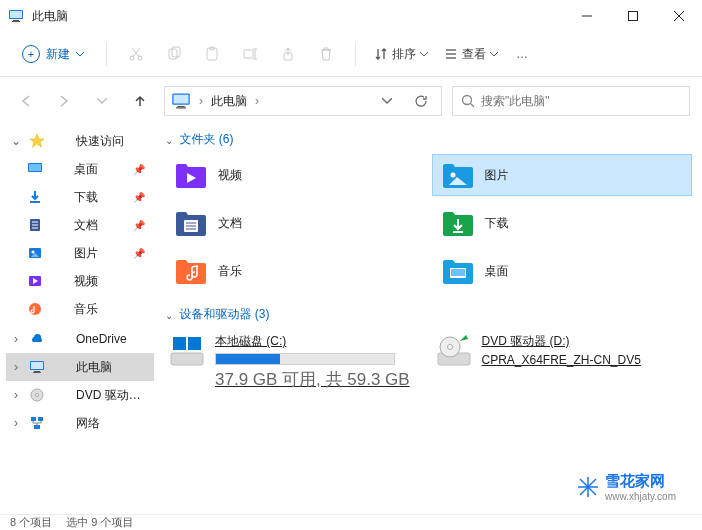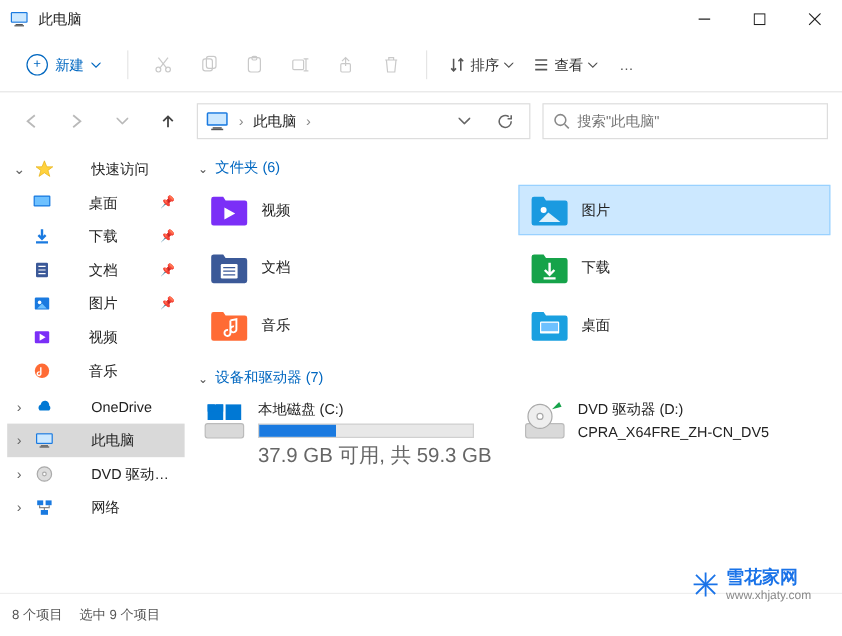--- a/index.html
+++ b/index.html
@@ -38,28 +38,28 @@
 .pin { color: #888; font-size: 10px; margin-right: 4px; }
 .side-group { margin-bottom: 2px; }
 .content { flex: 1; overflow: hidden; padding: 6px 10px 0 10px; }
 .grouphdr { display: flex; align-items: center; gap: 6px; color: #0067c0; font-size: 12px; margin: 4px 0 6px 0; cursor: pointer; }
 .grouphdr .chev { color: #555; font-size: 10px; transform: translateY(1px); }
 .foldergrid { display: grid; grid-template-columns: 1fr 1fr; gap: 6px 6px; margin-bottom: 14px; }
 .folder { display: flex; align-items: center; gap: 10px; padding: 6px 8px; cursor: pointer; height: 42px; border: 1px solid transparent; }
 .folder.selected { background: #cce8ff; border: 1px solid #99d1ff; }
 .folder-icon { width: 34px; height: 34px; }
 .drivegrid { display: grid; grid-template-columns: 1fr 1fr; gap: 6px 6px; }
-.drive { display: flex; gap: 10px; padding: 4px 4px; cursor: pointer; }
+.drive { display: flex; gap: 10px; padding: 4px 4px; cursor: pointer; text-decoration: underline; }
 .drive-icon { width: 36px; height: 36px; flex-shrink: 0; }
 .drive-info { flex: 1; display: flex; flex-direction: column; gap: 3px; }
 .drive-name { font-size: 12px; }
 .drive-bar { width: 180px; height: 12px; background: #e8e8e8; border: 1px solid #d0d0d0; }
 .drive-bar-fill { height: 100%; background: #1a7ae0; }
 .drive-sub { font-size: 17px; color: #666; }
-.statusbar { height: 36px; border-top: 1px solid #eee; display: flex; align-items: center; padding: 0 10px; gap: 14px; font-size: 11px; color: #555; }
+.statusbar { height: 16px; border-top: 1px solid #eee; display: flex; align-items: center; padding: 0 10px; gap: 14px; font-size: 11px; color: #555; }
 .watermark { position: absolute; right: 26px; bottom: 28px; display: flex; align-items: center; gap: 6px; color: #1a73e8; }
 svg { display: block; }
 </style>
 </head>
 <body>
 
 <div class="titlebar">
   <svg class="icon" viewBox="0 0 16 16">
       <rect x="1" y="2" width="14" height="9" rx="1" fill="#1a7ae0"></rect>
       <rect x="2" y="3" width="12" height="7" fill="#cce8ff"></rect>
@@ -381,21 +381,21 @@
             <path d="M2 9 L2 28 Q2 30 4 30 L30 30 Q32 30 32 28 L32 11 Q32 9 30 9 L14 9 L12 6 L4 6 Q2 6 2 8 Z" fill="#1aa0e0"></path>
             <rect x="9" y="14" width="16" height="10" rx="1" fill="#fff"></rect>
             <rect x="10" y="15" width="14" height="7" fill="#6ec1ff"></rect>
           </svg>
         <span>桌面</span>
       </div>
     </div>
 
     <div class="grouphdr">
       <span class="chev">⌄</span>
-      <span>设备和驱动器 (7)</span>
+      <span>设备和驱动器 (3)</span>
     </div>
     <div class="drivegrid">
       <div class="drive">
         <svg class="drive-icon" viewBox="0 0 36 36">
             <rect x="2" y="20" width="32" height="12" rx="2" fill="#d9d9d9" stroke="#bbb"></rect>
             <rect x="4" y="4" width="13" height="13" fill="#0078d4"></rect>
             <rect x="19" y="4" width="13" height="13" fill="#0078d4"></rect>
             <rect x="4" y="4" width="6" height="6" fill="#0078d4"></rect>
             <rect x="11" y="4" width="6" height="6" fill="#0078d4"></rect>
           </svg>

